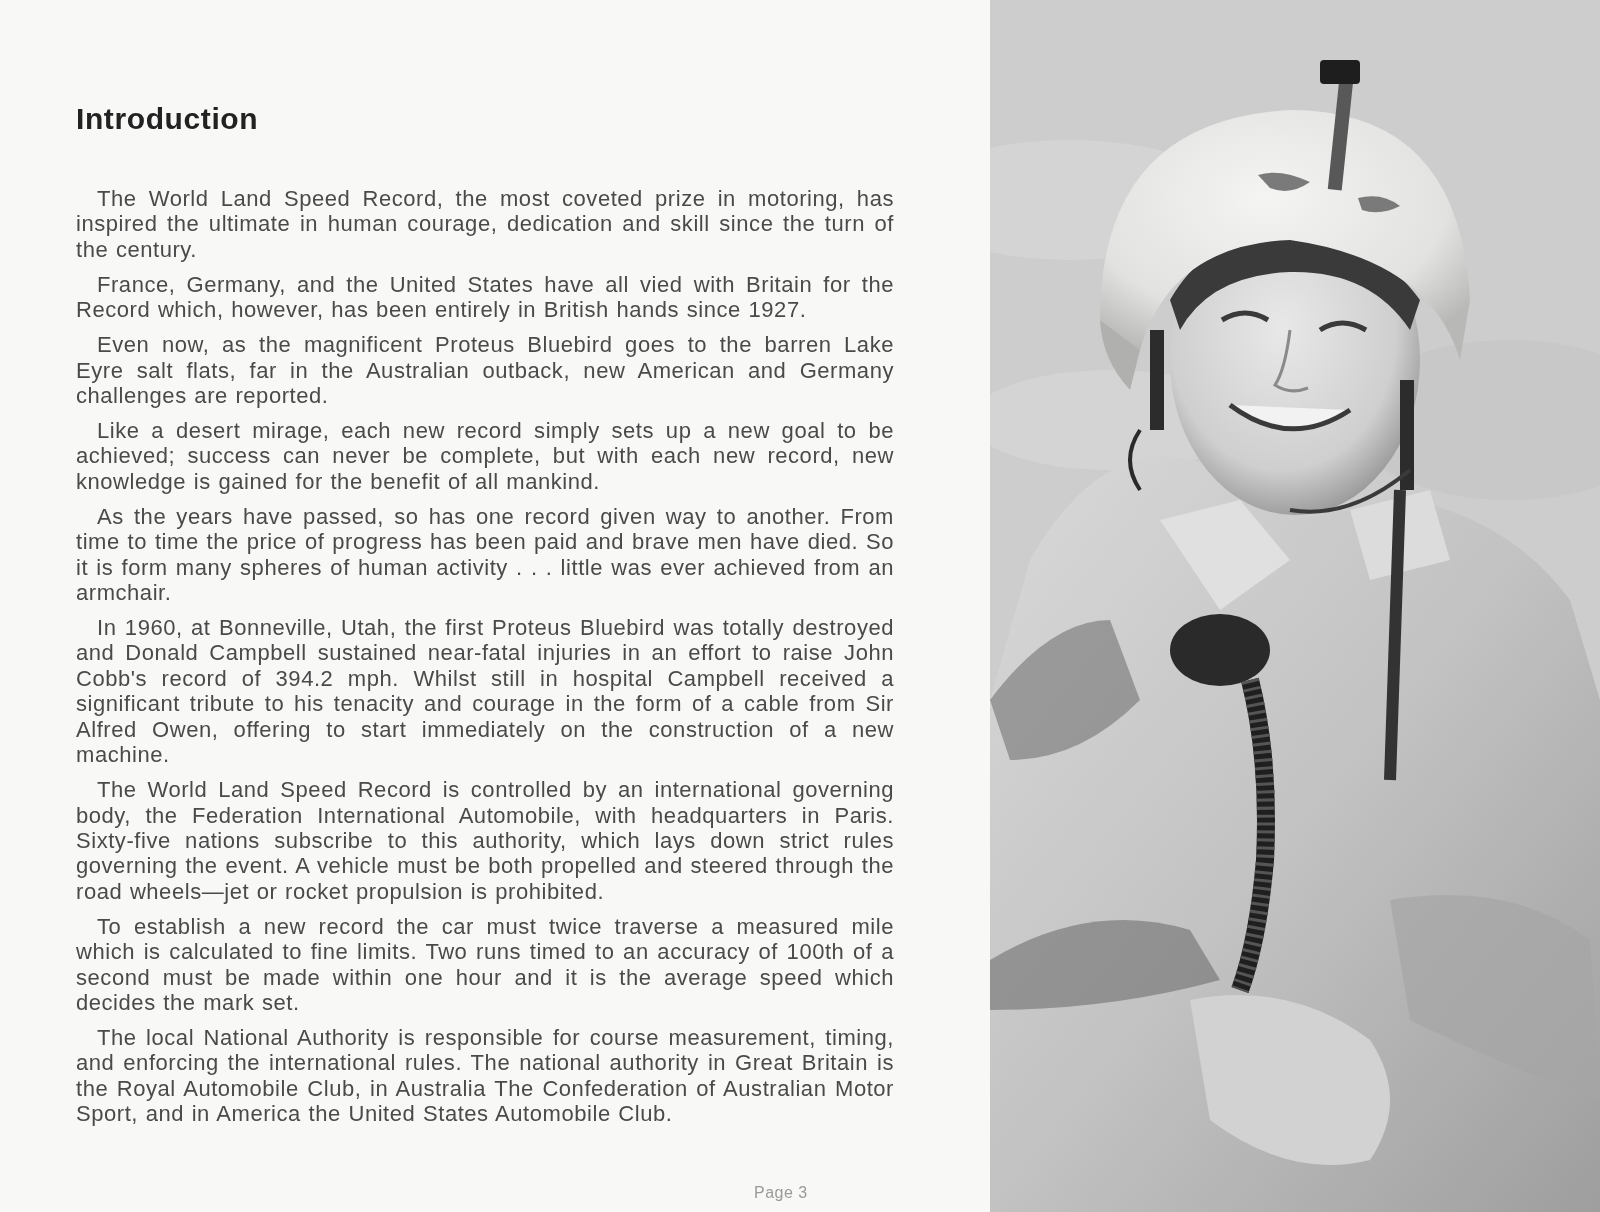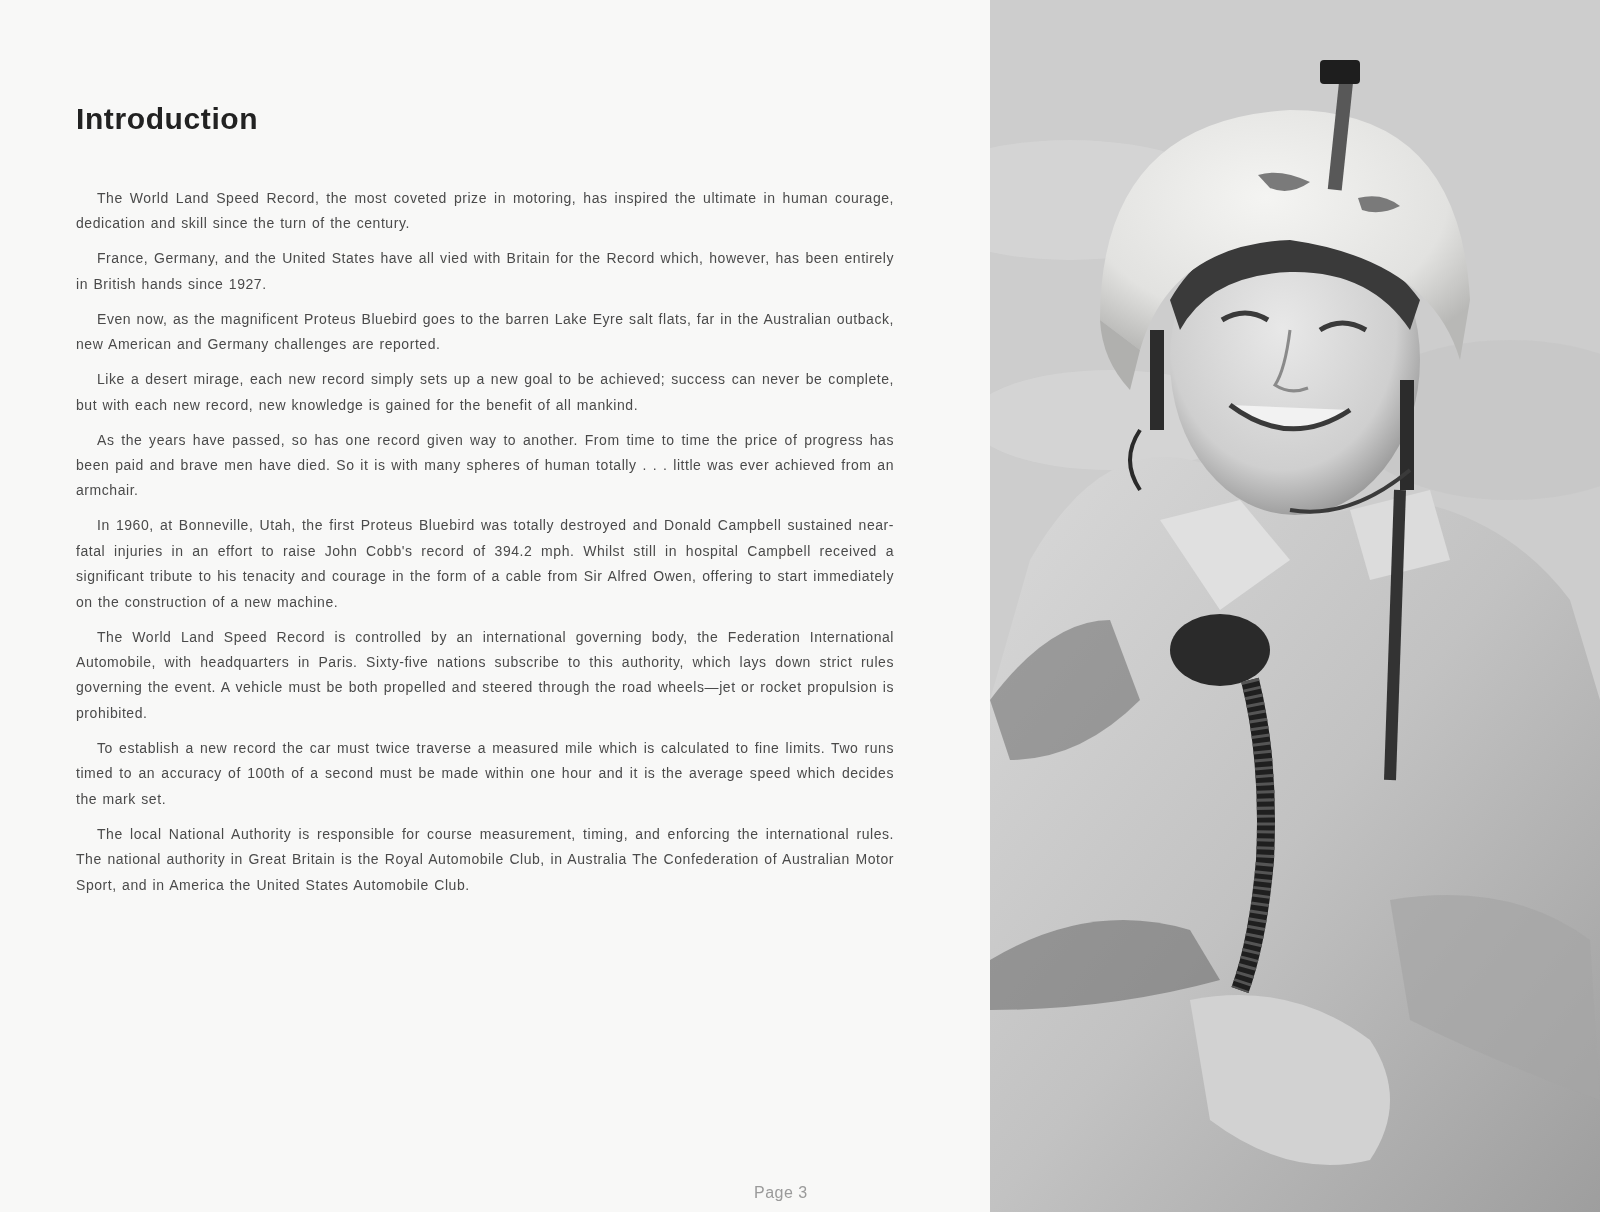--- a/index.html
+++ b/index.html
@@ -31,21 +31,21 @@
       letter-spacing: 0.6px;
       color: #222;
     }
     .body-text {
       position: absolute;
       left: 76px;
       top: 186px;
       width: 818px;
     }
     .para {
-      font-size: 14px;
+      font-size: 22px;
       line-height: 25.4px;
       text-align: justify;
       text-indent: 21px;
       letter-spacing: 0.55px;
       word-spacing: 1px;
       color: #4a4a4a;
       margin-bottom: 9.6px;
     }
     .page-number {
       position: absolute;
@@ -70,21 +70,21 @@
 <body>
 
 <div class="page-left">
   <h1 class="title">Introduction</h1>
 
   <div class="body-text">
     <p class="para">The World Land Speed Record, the most coveted prize in motoring, has inspired the ultimate in human courage, dedication and skill since the turn of the century.</p>
     <p class="para">France, Germany, and the United States have all vied with Britain for the Record which, however, has been entirely in British hands since 1927.</p>
     <p class="para">Even now, as the magnificent Proteus Bluebird goes to the barren Lake Eyre salt flats, far in the Australian outback, new American and Germany challenges are reported.</p>
     <p class="para">Like a desert mirage, each new record simply sets up a new goal to be achieved; success can never be complete, but with each new record, new knowledge is gained for the benefit of all mankind.</p>
-    <p class="para">As the years have passed, so has one record given way to another. From time to time the price of progress has been paid and brave men have died. So it is with many spheres of human totally . . . little was ever achieved from an armchair.</p>
+    <p class="para">As the years have passed, so has one record given way to another. From time to time the price of progress has been paid and brave men have died. So it is form many spheres of human activity . . . little was ever achieved from an armchair.</p>
     <p class="para">In 1960, at Bonneville, Utah, the first Proteus Bluebird was totally destroyed and Donald Campbell sustained near-fatal injuries in an effort to raise John Cobb's record of 394.2 mph.  Whilst still in hospital Campbell received a significant tribute to his tenacity and courage in the form of a cable from Sir Alfred Owen, offering to start immediately on the construction of a new machine.</p>
     <p class="para">The World Land Speed Record is controlled by an international governing body, the Federation International Automobile, with headquarters in Paris. Sixty-five nations subscribe to this authority, which lays down strict rules governing the event. A vehicle must be both propelled and steered through the road wheels—jet or rocket propulsion is prohibited.</p>
     <p class="para">To establish a new record the car must twice traverse a measured mile which is calculated to fine limits. Two runs timed to an accuracy of 100th of a second must be made within one hour and it is the average speed which decides the mark set.</p>
     <p class="para">The local National Authority is responsible for course measurement, timing, and enforcing the international rules. The national authority in Great Britain is the Royal Automobile Club, in Australia The Confederation of Australian Motor Sport, and in America the United States Automobile Club.</p>
   </div>
 
   <div class="page-number">Page 3</div>
 </div>
 
 <div class="photo" aria-label="Black and white portrait of a smiling man wearing a white flight helmet with winged emblems, headset and microphone cord">

